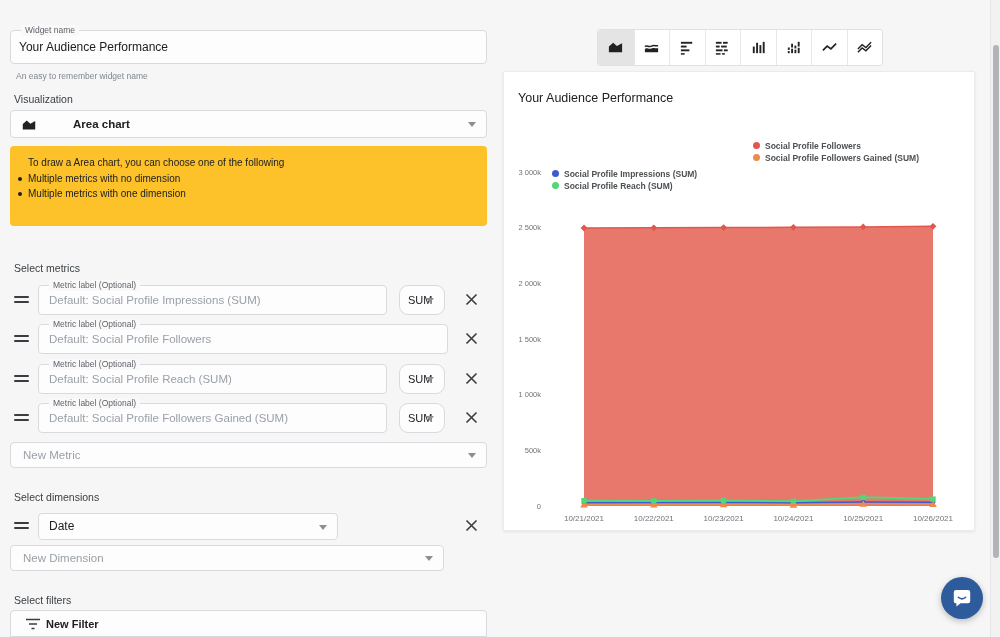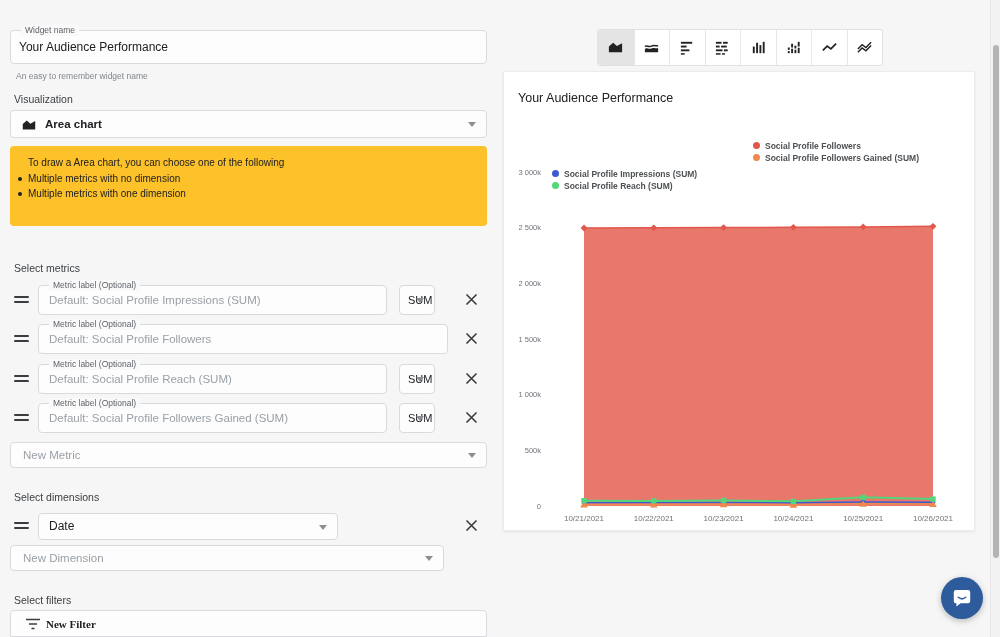--- a/index.html
+++ b/index.html
@@ -20,57 +20,57 @@
   .drag-handle i { display:block; height:2px; background:#3a3d40; margin-bottom:3px; border-radius:1px; }
 
   .x-btn { position:absolute; width:16px; height:16px; cursor:pointer; }
   .x-btn svg { display:block; }
 
   
   #widget-name-field { left:10px; top:30px; width:477px; height:34px; }
   #widget-name-field .value-text { padding-left:8px; line-height:32px; }
   #widget-helper { left:16px; top:71px; font-size:8.5px; color:#80868b; }
   #viz-label { left:14px; top:93px; }
-  #viz-select { left:10px; top:110px; width:477px; height:28px; cursor:pointer; }
+  #viz-select { left:10px; top:110px; width:477px; height:28px; cursor:pointer;padding-left:28px; }
   #viz-select .viz-icon { position:absolute; left:10px; top:6px; }
   #viz-select .value-text { padding-left:34px; line-height:26px; font-weight:bold; font-size:11.5px; }
 
   #info-box { left:10px; top:146px; width:477px; height:80px; background:#FDC22A; border-radius:4px; padding:11px 12px 0 8px; }
   #info-box .ib-title { font-size:10px; color:#212121; padding-left:10px; margin-bottom:4px; }
   #info-box ul { list-style:none; }
   #info-box li { font-size:10px; color:#212121; line-height:14.5px; padding-left:10px; position:relative; }
   #info-box li::before { content:""; position:absolute; left:0; top:5px; width:4px; height:4px; border-radius:50%; background:#212121; }
 
   #metrics-label { left:14px; top:262px; }
   .metric-row { position:absolute; left:0; width:500px; height:40px; }
   .metric-row .drag-handle { left:14px; top:11px; }
   .metric-row .m-input { left:38px; top:0; height:30px; }
   .metric-row .m-input .ph-text { padding-left:10px; line-height:28px; white-space:nowrap; overflow:hidden; }
-  .metric-row .agg-select { left:399px; top:0; width:36px; height:30px; cursor:pointer; }
+  .metric-row .agg-select { left:399px; top:0; width:46px; height:30px; cursor:pointer;border-radius:9px; }
   .metric-row .agg-select .value-text { padding-left:8px; line-height:28px; font-size:11px; }
   .metric-row .x-btn { left:464px; top:7px; }
   #metric-row-1 { top:285px; } #metric-row-2 { top:324px; } #metric-row-3 { top:364px; } #metric-row-4 { top:403px; }
   .w-with-agg { width:349px; } .w-no-agg { width:410px; }
 
   .big-select { cursor:pointer; }
   .big-select .ph-text { padding-left:12px; line-height:24px; }
   #new-metric-select { left:10px; top:442px; width:477px; height:26px; }
   #dims-label { left:14px; top:491px; }
   #dim-row { position:absolute; left:0; top:513px; width:500px; height:30px; }
   #dim-row .drag-handle { left:14px; top:9px; }
   #dim-select { left:38px; top:0; width:300px; height:27px; }
   #dim-select .value-text { padding-left:10px; line-height:25px; }
   #dim-hist-select { left:350px; top:0; width:97px; height:27px; }
   #dim-hist-select .value-text { padding-left:8px; line-height:25px; font-size:10.5px; }
   #dim-row .x-btn { left:464px; top:5px; }
   #new-dim-select { left:10px; top:545px; width:434px; height:26px; }
 
   #filters-label { left:14px; top:594px; }
   #new-filter-box { left:10px; top:610px; width:477px; height:27px; background:#fdfdfe; border:1px solid #d8dade; border-radius:4px 4px 0 0; cursor:pointer; }
-  #new-filter-box .nf-label { font-size:11px; font-weight:bold; color:#202124; margin-left:35px; line-height:26px;font-family:Liberation Serif, serif; }
+  #new-filter-box .nf-label { font-size:11px; font-weight:bold; color:#202124; margin-left:35px; line-height:26px; }
   #new-filter-box svg { position:absolute; left:15px; top:7px; }
 
   
   #chart-toolbar { position:absolute; left:597px; top:29px; height:37px; display:flex; background:#fff; border:1px solid #dfe1e3; border-radius:3px; }
   .tool-btn { width:35.5px; height:35px; display:flex; align-items:center; justify-content:center; border-left:1px solid #e4e6e8; cursor:pointer; background:#fff; }
   .tool-btn:first-child { border-left:none; border-radius:3px 0 0 3px; }
   .tool-btn:last-child { border-radius:0 3px 3px 0; }
   .tool-btn.selected { background:#e4e4e5; }
 
   

